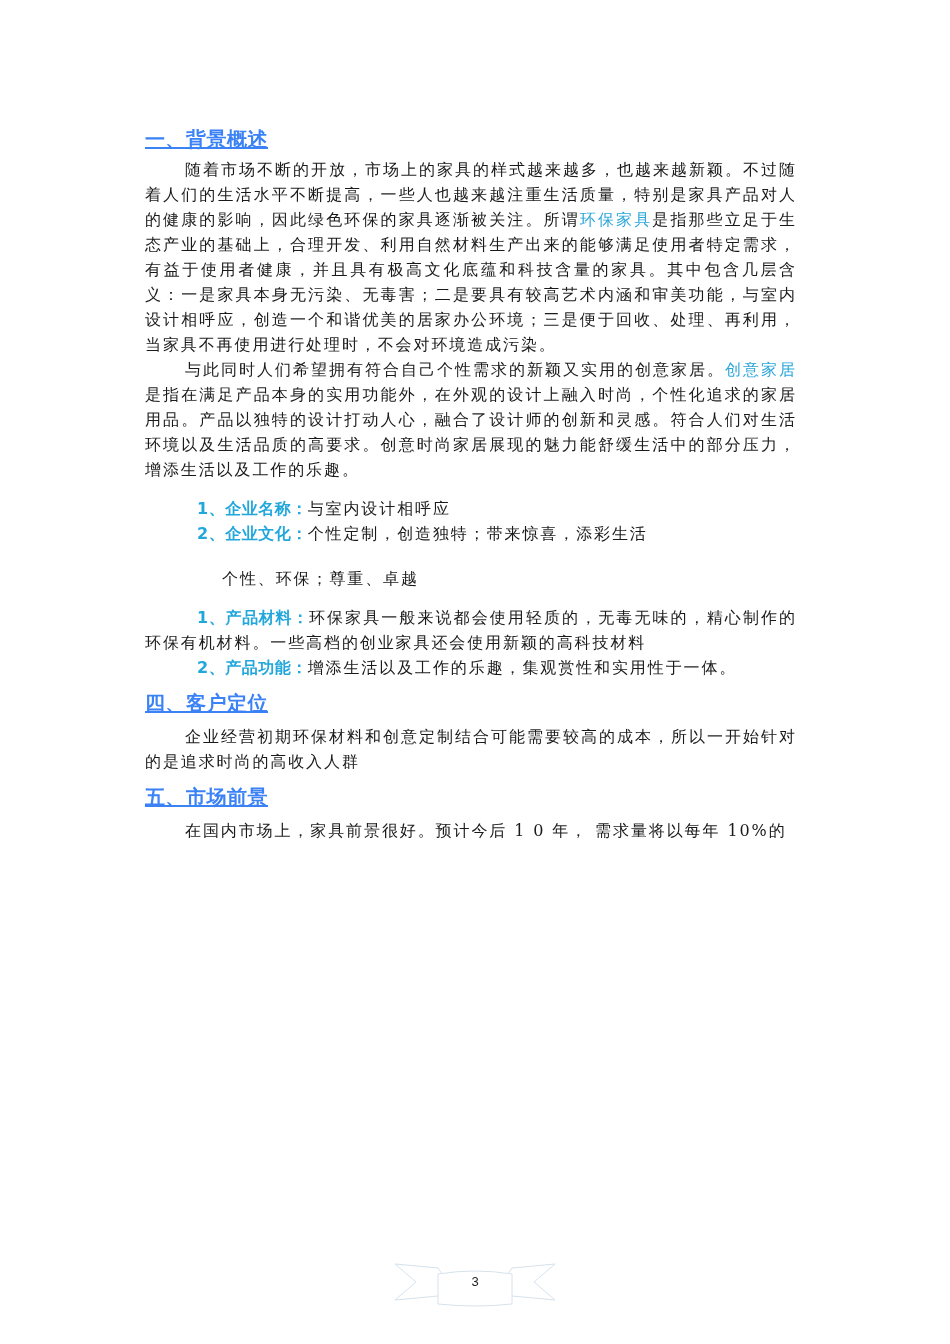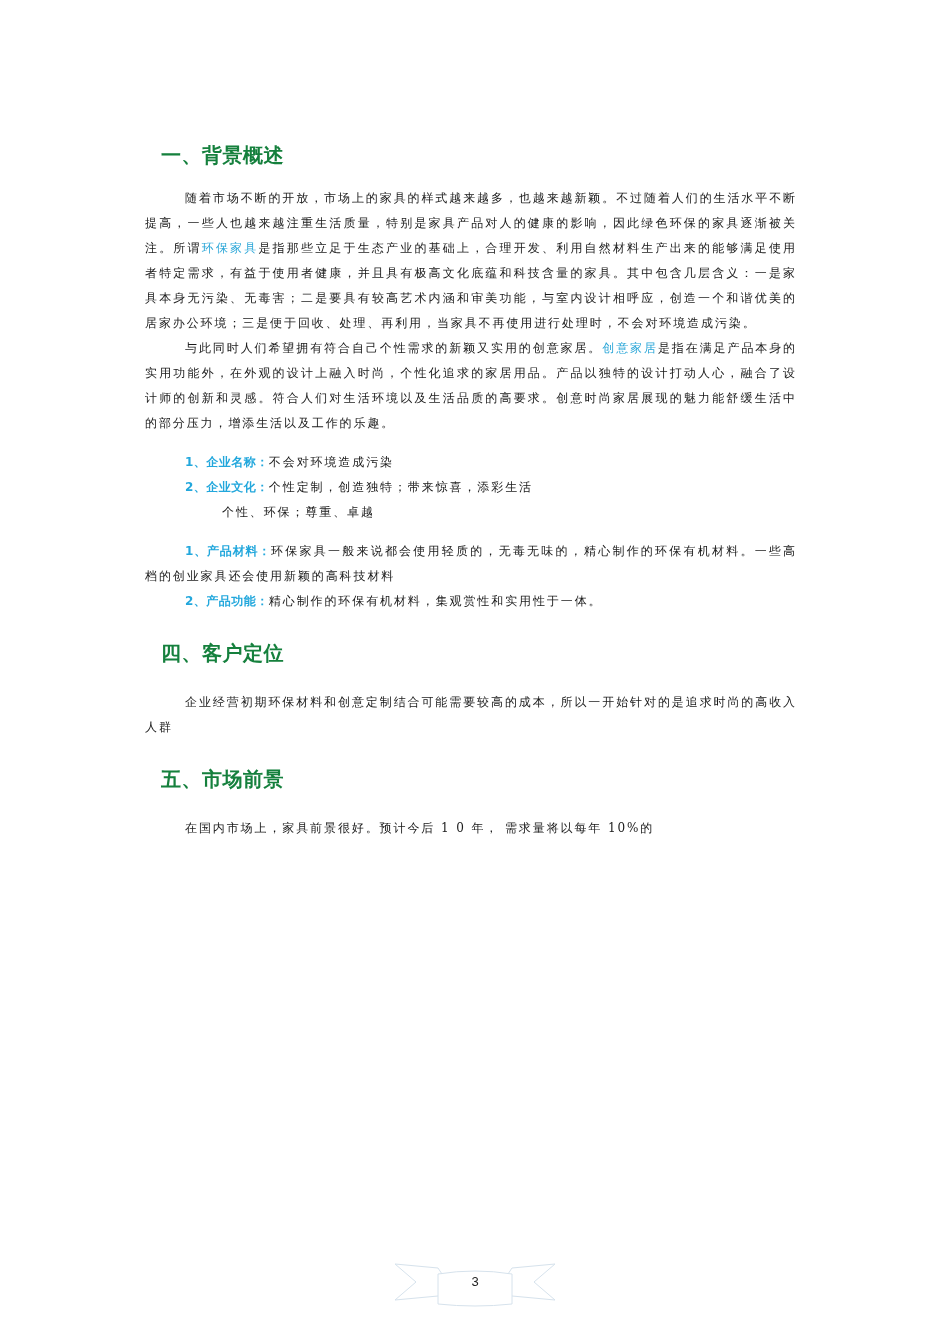--- a/index.html
+++ b/index.html
@@ -1,52 +1,52 @@
 <!DOCTYPE html>
 <html><head>
 <meta charset="utf-8">
 <style>
   html, body { margin: 0; padding: 0; background: #ffffff; }
   body { width: 950px; height: 1344px; position: relative; overflow: hidden;
          font-family: "DejaVu Serif", "Liberation Serif", serif; color: #1a1a1a; }
   .page { position: absolute; left: 145px; top: 124px; width: 652px; }
   .h { font-family: "DejaVu Sans", "Liberation Sans", sans-serif; font-weight: bold;
-       font-size: 20px; line-height: 30px; color: #15803d; margin: 16px; letter-spacing: 0.5px; }
-  .p { font-size: 12px; line-height: 25px; margin: 0; text-align: justify;
+       font-size: 20px; line-height: 30px; color: #3b82f6; margin: 0; letter-spacing: 0.5px; text-decoration: underline; }
+  .p { font-size: 16px; line-height: 25px; margin: 0; text-align: justify;
        letter-spacing: 1.9px; word-break: break-all; }
   .ind { text-indent: 40px; }
-  .ind2 { text-indent: 77px; }
+  .ind2 { text-indent: 77px; margin-top: 20px; }
   .blue { color: #2aa6d8; }
-  .lbl { color: #22a7dc; font-family: "DejaVu Sans", "Liberation Sans", sans-serif; font-weight: bold; letter-spacing: 0.5px; }
+  .lbl { color: #22a7dc; font-family: "DejaVu Sans", "Liberation Sans", sans-serif; font-weight: bold; letter-spacing: 0.5px; margin-left: 12px; }
   .footer { position: absolute; left: 394px; top: 1262px; width: 162px; height: 48px; }
   .footer svg { position: absolute; left: 0; top: 0; }
   .pagenum { position: absolute; left: 0; width: 162px; top: 12px; text-align: center;
              font-family: "Liberation Sans", sans-serif; font-size: 13px; color: #222; }
 </style>
 </head>
 <body>
 
 <div class="page">
 
   <h2 class="h">一、背景概述</h2>
   <p class="p ind" style="margin-top:3px"><span>随着市场不断的开放，市场上的家具的样式越来越多，也越来越新颖。不过随着人们的生活水平不断提高，一些人也越来越注重生活质量，特别是家具产品对人的健康的影响，因此绿色环保的家具逐渐被关注。所谓</span><span class="blue">环保家具</span><span>是指那些立足于生态产业的基础上，合理开发、利用自然材料生产出来的能够满足使用者特定需求，有益于使用者健康，并且具有极高文化底蕴和科技含量的家具。其中包含几层含义：一是家具本身无污染、无毒害；二是要具有较高艺术内涵和审美功能，与室内设计相呼应，创造一个和谐优美的居家办公环境；三是便于回收、处理、再利用，当家具不再使用进行处理时，不会对环境造成污染。</span></p>
   <p class="p ind"><span>与此同时人们希望拥有符合自己个性需求的新颖又实用的创意家居。</span><span class="blue">创意家居</span><span>是指在满足产品本身的实用功能外，在外观的设计上融入时尚，个性化追求的家居用品。产品以独特的设计打动人心，融合了设计师的创新和灵感。符合人们对生活环境以及生活品质的高要求。创意时尚家居展现的魅力能舒缓生活中的部分压力，增添生活以及工作的乐趣。</span></p>
 
   <div style="height:8px"></div>
 
   <div style="height:6px"></div>
-  <p class="p ind"><span class="lbl">1、企业名称：</span><span>不会对环境造成污染</span></p>
+  <p class="p ind"><span class="lbl">1、企业名称：</span><span>与室内设计相呼应</span></p>
   <p class="p ind"><span class="lbl">2、企业文化：</span><span>个性定制，创造独特；带来惊喜，添彩生活</span></p>
   <p class="p ind2">个性、环保；尊重、卓越</p>
 
   <div style="height:8px"></div>
 
   <div style="height:6px"></div>
   <p class="p ind"><span class="lbl">1、产品材料：</span><span>环保家具一般来说都会使用轻质的，无毒无味的，精心制作的环保有机材料。一些高档的创业家具还会使用新颖的高科技材料</span></p>
-  <p class="p ind"><span class="lbl">2、产品功能：</span><span>精心制作的环保有机材料，集观赏性和实用性于一体。</span></p>
+  <p class="p ind"><span class="lbl">2、产品功能：</span><span>增添生活以及工作的乐趣，集观赏性和实用性于一体。</span></p>
 
   <div style="height:8px"></div>
 
   <h2 class="h">四、客户定位</h2>
   <div style="height:6px"></div>
   <p class="p ind">企业经营初期环保材料和创意定制结合可能需要较高的成本，所以一开始针对的是追求时尚的高收入人群</p>
 
   <div style="height:8px"></div>
 
   <h2 class="h">五、市场前景</h2>

